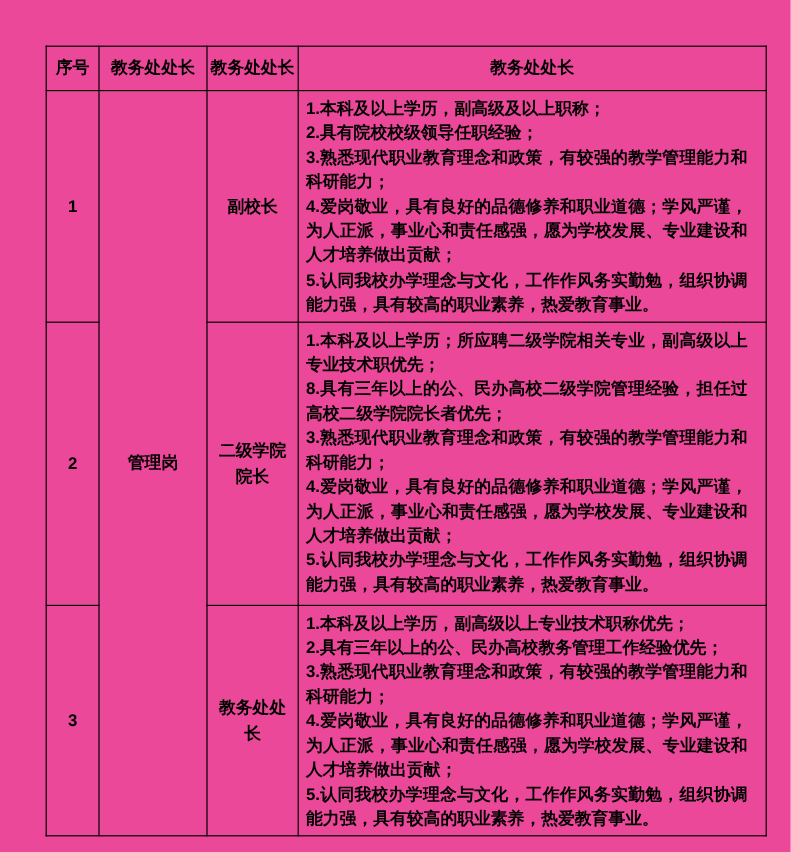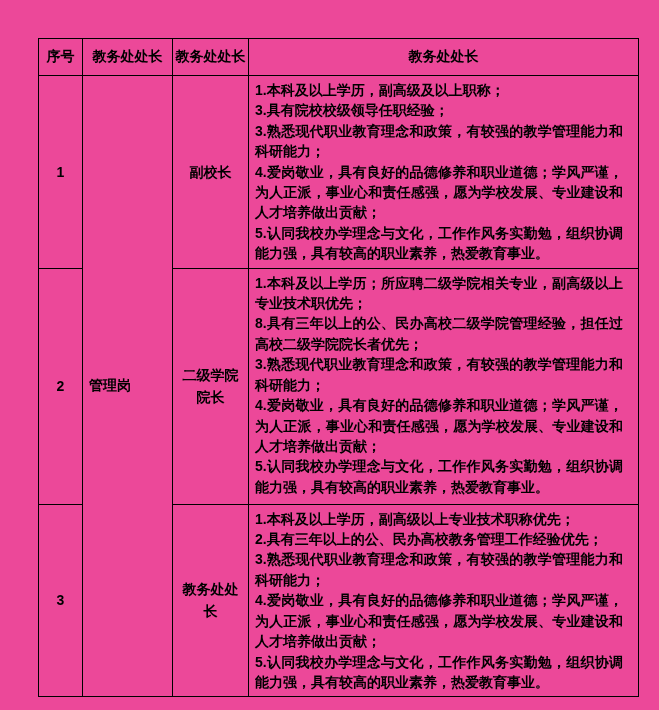--- a/index.html
+++ b/index.html
@@ -41,20 +41,21 @@
     height: 37px;
     padding: 2px;
   }
   td.cell-center {
     text-align: center;
     vertical-align: middle;
     padding: 2px 8px;
     line-height: 22px;
   }
   td.cell-direction {
+    text-align: center;
     vertical-align: middle;
     font-weight: bold;
     font-size: 15px;
     padding: 2px 6px;
   }
   td.cell-req {
     vertical-align: top;
     text-align: justify;
     padding: 4px 15px 4px 6px;
     line-height: 20.4px;
@@ -85,21 +86,21 @@
         <th>教务处处长</th>
       </tr>
     </thead>
     <tbody>
       <tr class="row-1">
         <td class="cell-center">1</td>
         <td class="cell-direction" rowspan="3">管理岗</td>
         <td class="cell-center">副校长</td>
         <td class="cell-req">
           <p class="req-item">1.本科及以上学历，副高级及以上职称；</p>
-          <p class="req-item">3.具有院校校级领导任职经验；</p>
+          <p class="req-item">2.具有院校校级领导任职经验；</p>
           <p class="req-item">3.熟悉现代职业教育理念和政策，有较强的教学管理能力和科研能力；</p>
           <p class="req-item">4.爱岗敬业，具有良好的品德修养和职业道德；学风严谨，为人正派，事业心和责任感强，愿为学校发展、专业建设和人才培养做出贡献；</p>
           <p class="req-item">5.认同我校办学理念与文化，工作作风务实勤勉，组织协调能力强，具有较高的职业素养，热爱教育事业。</p>
         </td>
       </tr>
       <tr class="row-2">
         <td class="cell-center">2</td>
         <td class="cell-center">二级学院院长</td>
         <td class="cell-req">
           <p class="req-item">1.本科及以上学历；所应聘二级学院相关专业，副高级以上专业技术职优先；</p>

